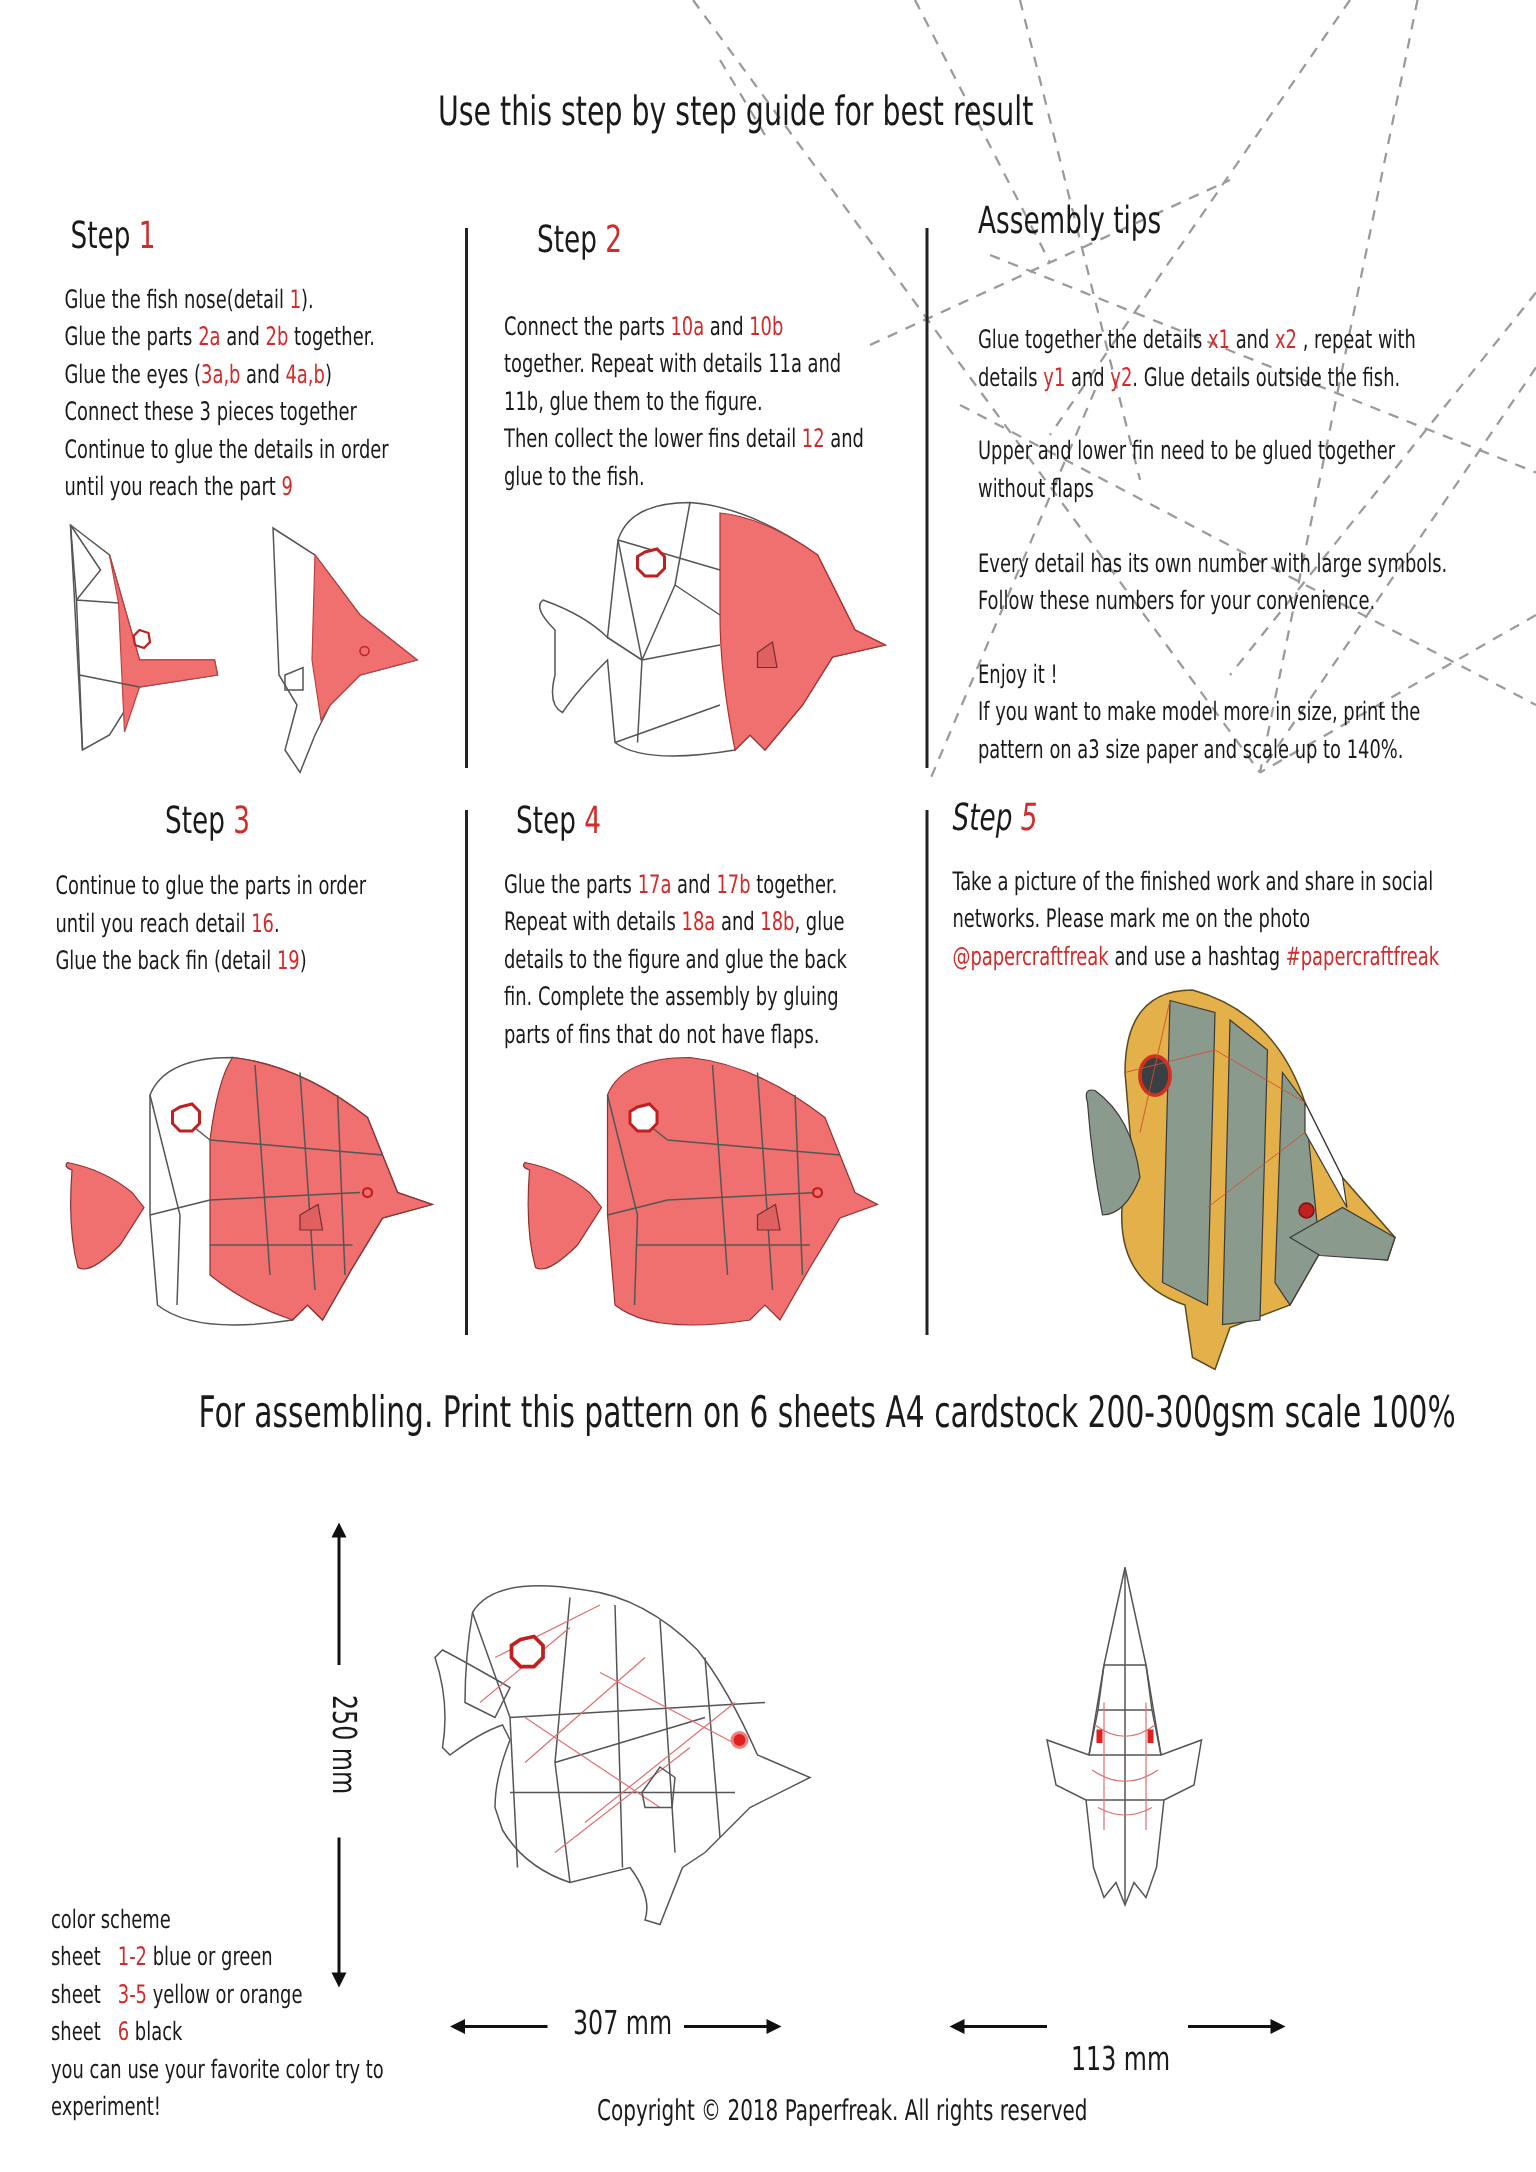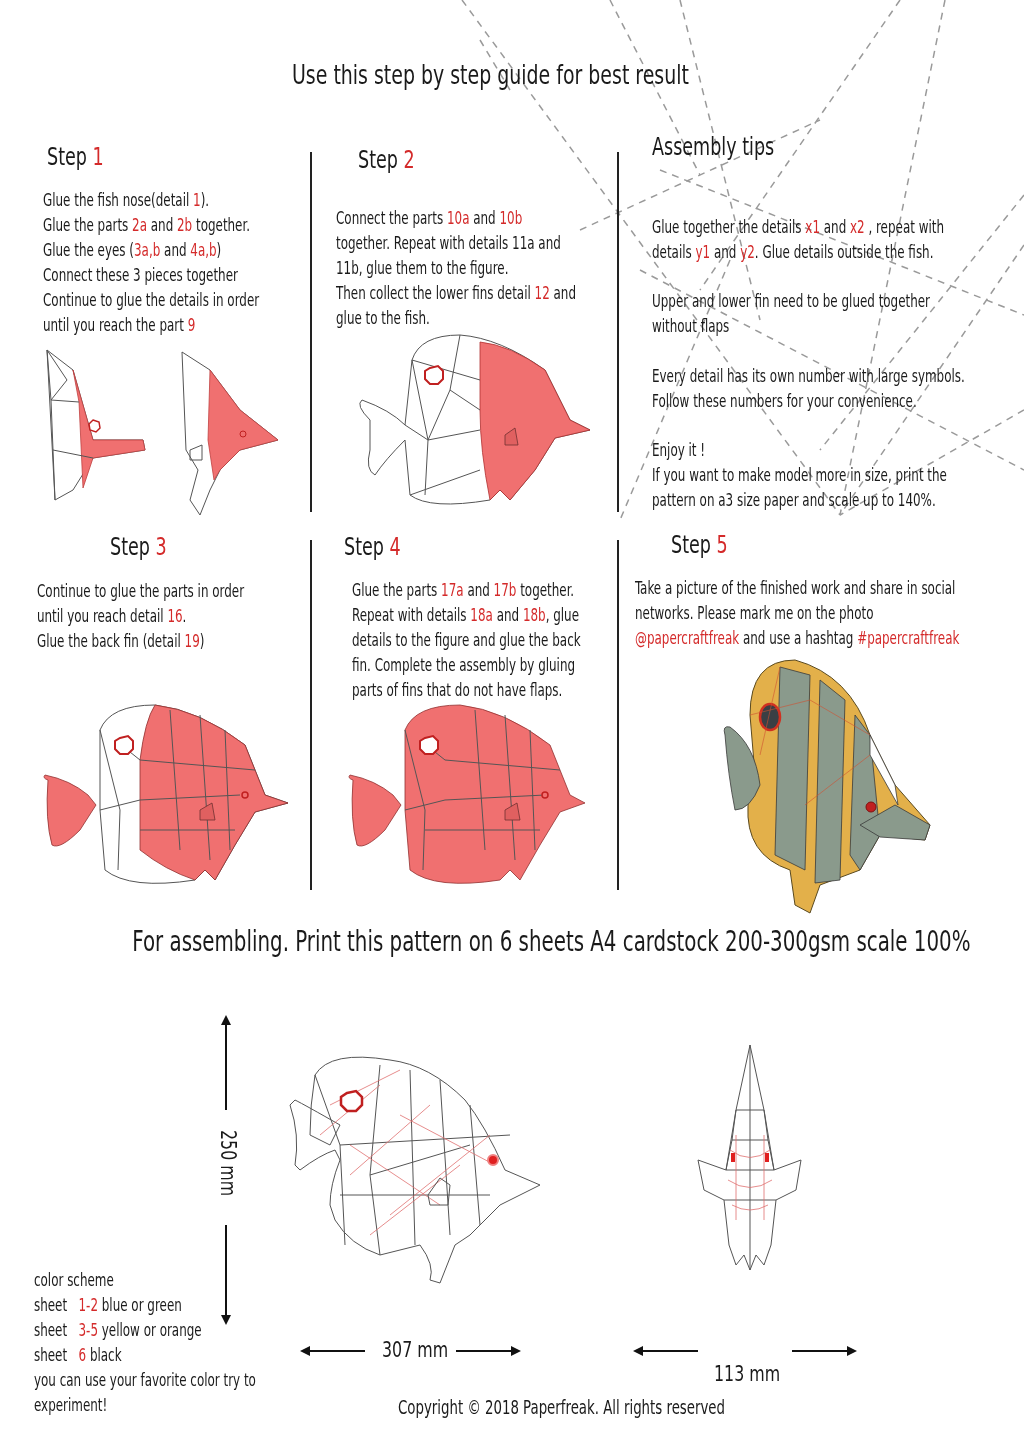--- a/index.html
+++ b/index.html
@@ -101,29 +101,29 @@
     <div class="txt"><span>Continue to glue the parts in order</span></div>
     <div class="txt"><span>until you reach detail </span><span class="red">16</span><span>.</span></div>
     <div class="txt"><span>Glue the back fin (detail </span><span class="red">19</span><span>)</span></div>
   </div>
 
 <div class="abs" style="left:344px;top:532px;">
   <div class="head">
     <span>Step</span> <span class="red">4</span>
   </div>
 </div>
-<div class="abs" style="left:336px;top:578px;margin-left:16px;">
+<div class="abs" style="left:336px;top:578px;">
     <div class="txt"><span>Glue the parts </span><span class="red">17a</span><span> and </span><span class="red">17b</span><span> together.</span></div>
     <div class="txt"><span>Repeat with details </span><span class="red">18a</span><span> and </span><span class="red">18b</span><span>, glue</span></div>
     <div class="txt"><span>details to the figure and glue the back</span></div>
     <div class="txt"><span>fin. Complete the assembly by gluing</span></div>
     <div class="txt"><span>parts of fins that do not have flaps.</span></div>
   </div>
 
-<div class="abs" style="left:671px;top:530px;">
+<div class="abs" style="left:635px;top:530px;font-style:italic;">
   <div class="head">
     <span>Step</span> <span class="red">5</span>
   </div>
 </div>
 <div class="abs" style="left:635px;top:576px;">
     <div class="txt"><span>Take a picture of the finished work and share in social</span></div>
     <div class="txt"><span>networks. Please mark me on the photo</span></div>
     <div class="txt"><span class="red">@papercraftfreak</span><span> and use a hashtag </span><span class="red">#papercraftfreak</span></div>
   </div>
 

